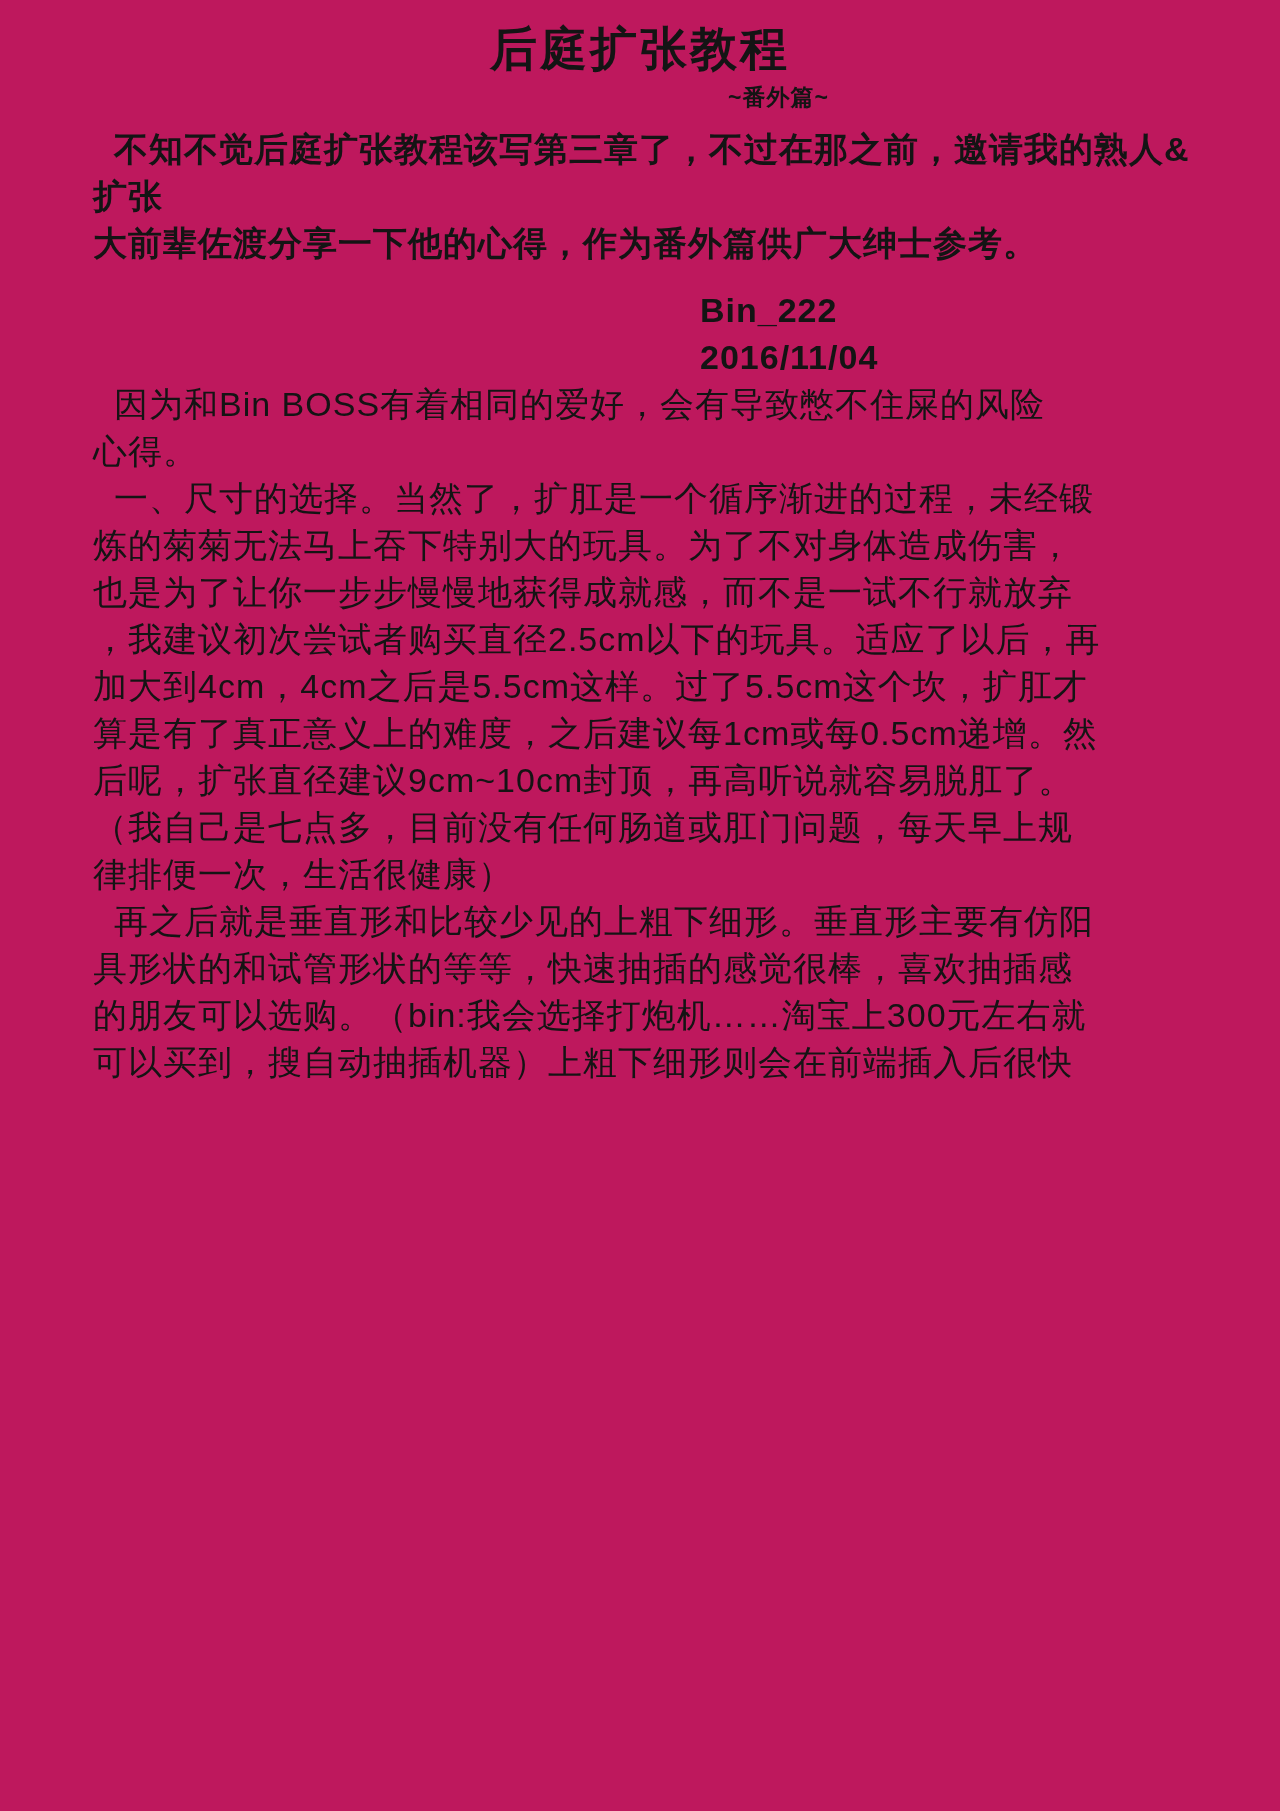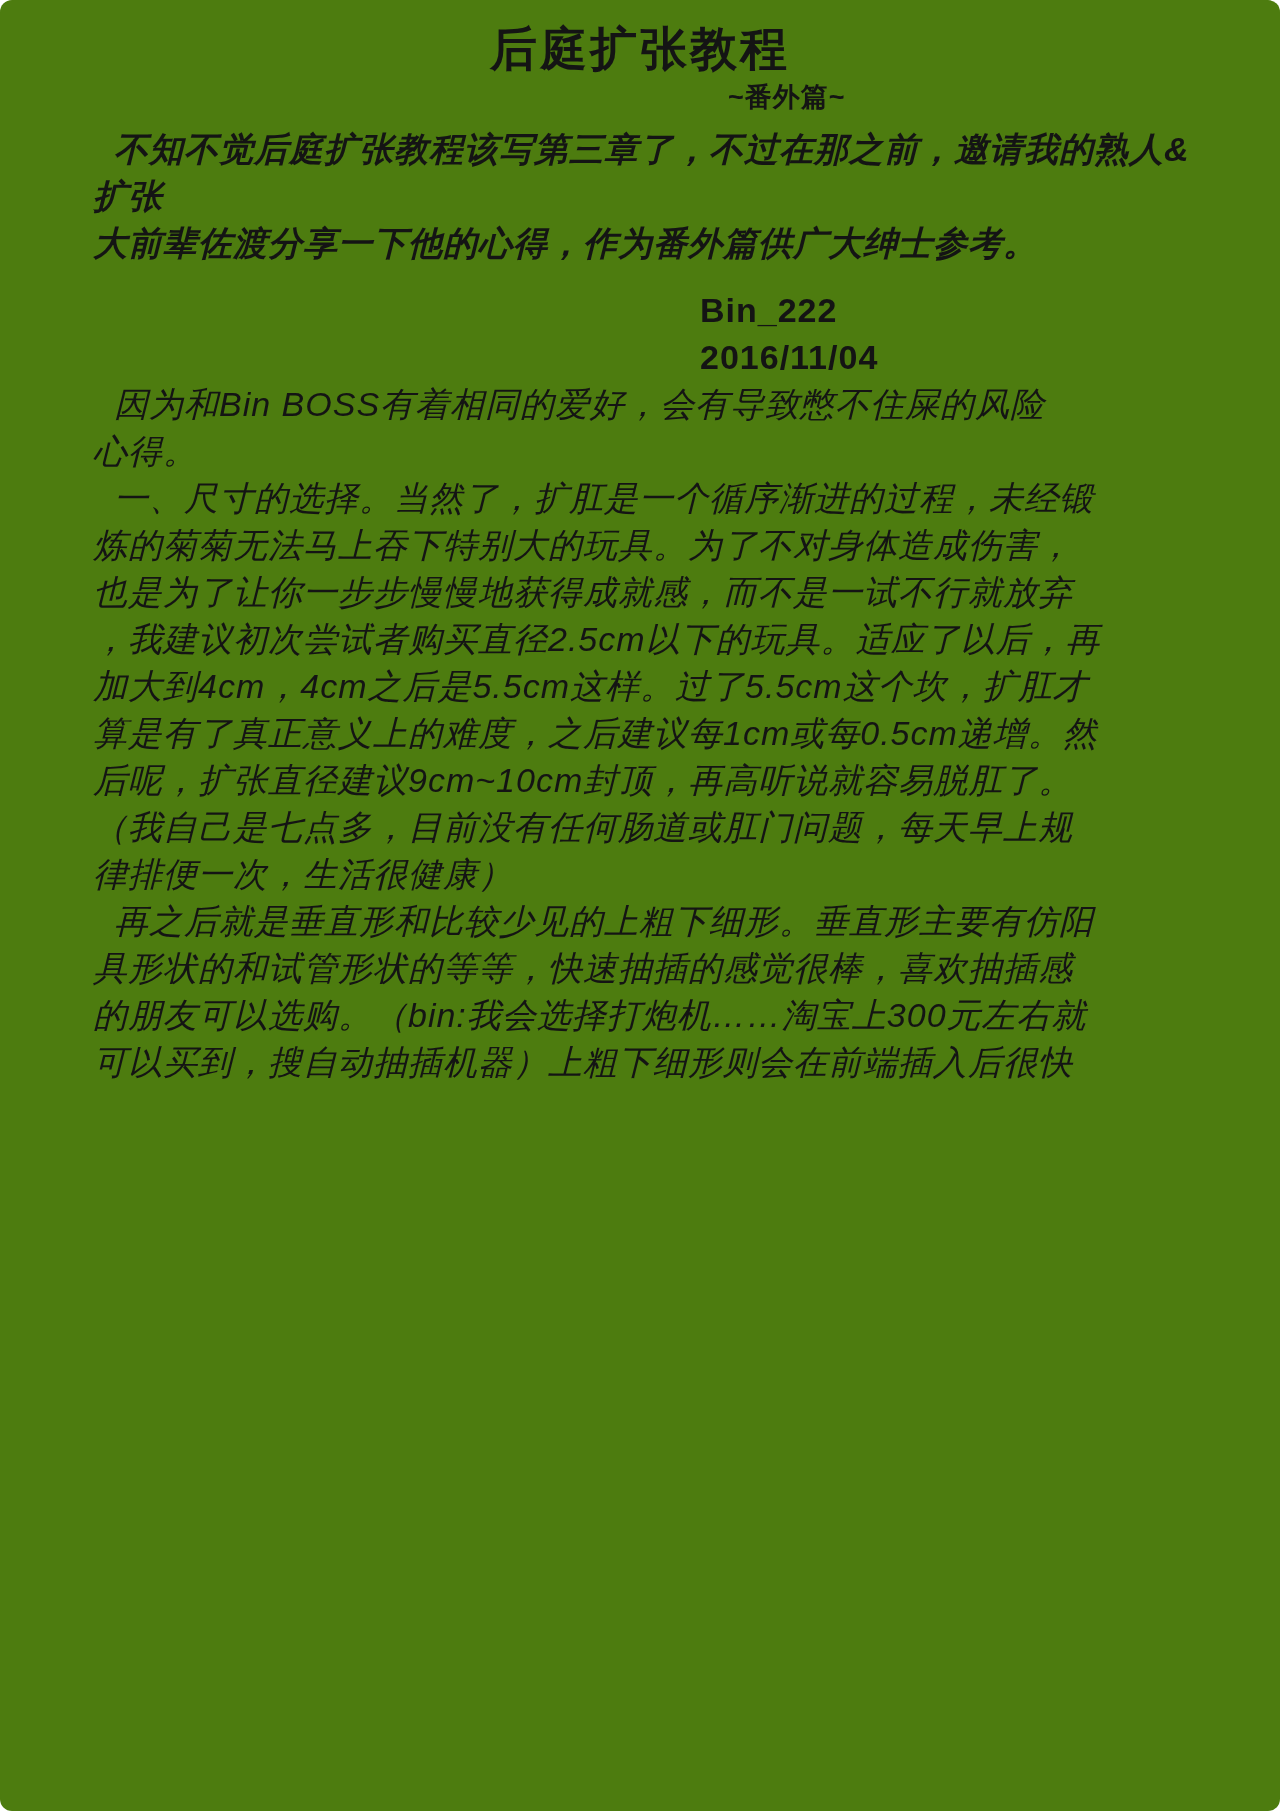--- a/index.html
+++ b/index.html
@@ -22,54 +22,53 @@
     padding-top: 20px;
     text-align: center;
     font-size: 47px;
     line-height: 58px;
     font-weight: bold;
     letter-spacing: 3px;
   }
   .subtitle {
     width: fit-content;
     margin: 2px 0 0 728px;
-    font-size: 27px;
+    font-size: 23px;
     line-height: 34px;
     font-weight: bold;
     letter-spacing: 1px;
   }
   .content {
     padding: 12px 85px 0 93px;
     font-size: 34px;
     line-height: 47px;
     letter-spacing: 1px;
   }
   .para {
     margin: 0;
     white-space: pre-line;
     text-indent: 21px;
     font-weight: normal;
-    font-style: italic;
   }
   .intro {
     font-weight: bold;
   }
   .byline {
     width: 430px;
     margin: 20px 0 0 607px;
     font-weight: bold;
   }
   .byline > div {
     line-height: 47px;
   }
 </style>
 </head>
 <body>
 
-<div class="page" style="background: #4d7c0f; color: rgb(20, 20, 20); border-radius: 12px;">
+<div class="page" style="background: #be185d; color: rgb(20, 20, 20);">
   <h1 class="title">后庭扩张教程</h1>
 
   <div class="subtitle">~番外篇~</div>
 
   <div class="content">
     <p class="para intro">不知不觉后庭扩张教程该写第三章了，不过在那之前，邀请我的熟人&amp;扩张
 大前辈佐渡分享一下他的心得，作为番外篇供广大绅士参考。</p>
 
     <div class="byline">
       <div>Bin_222</div>

